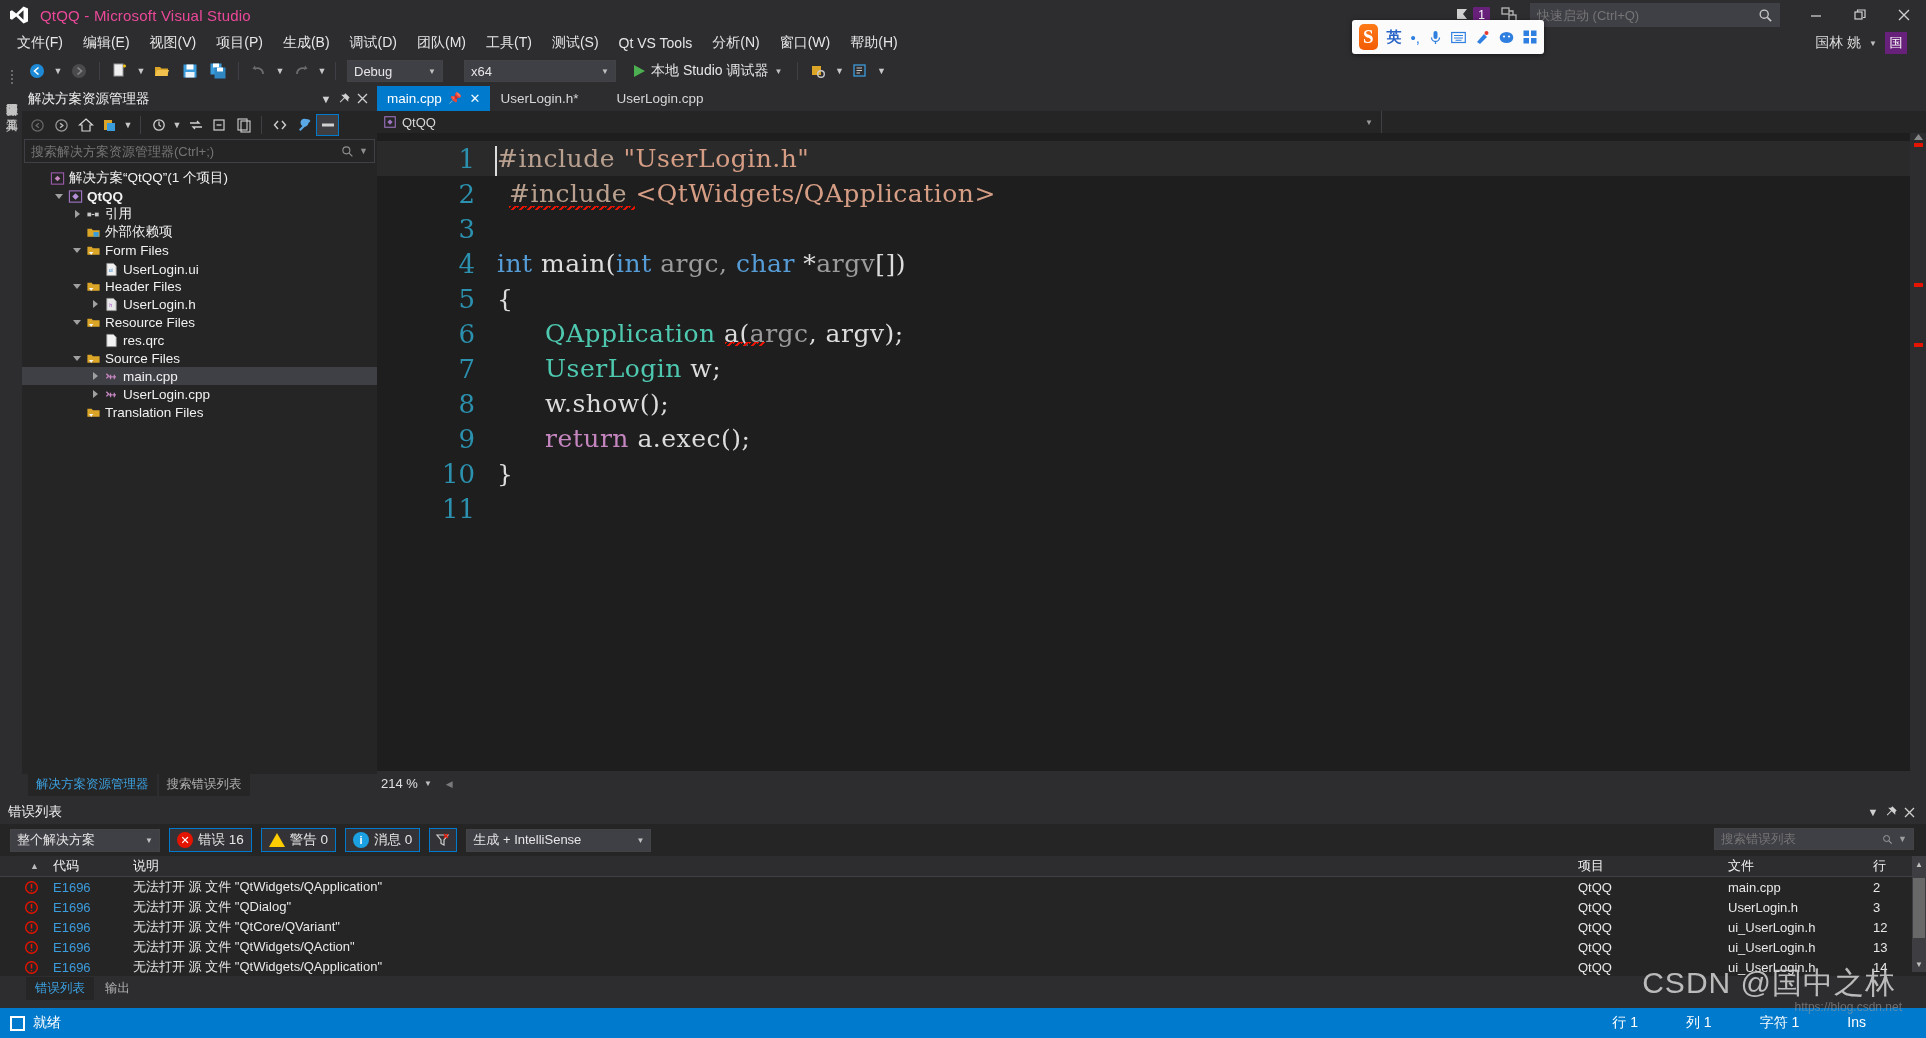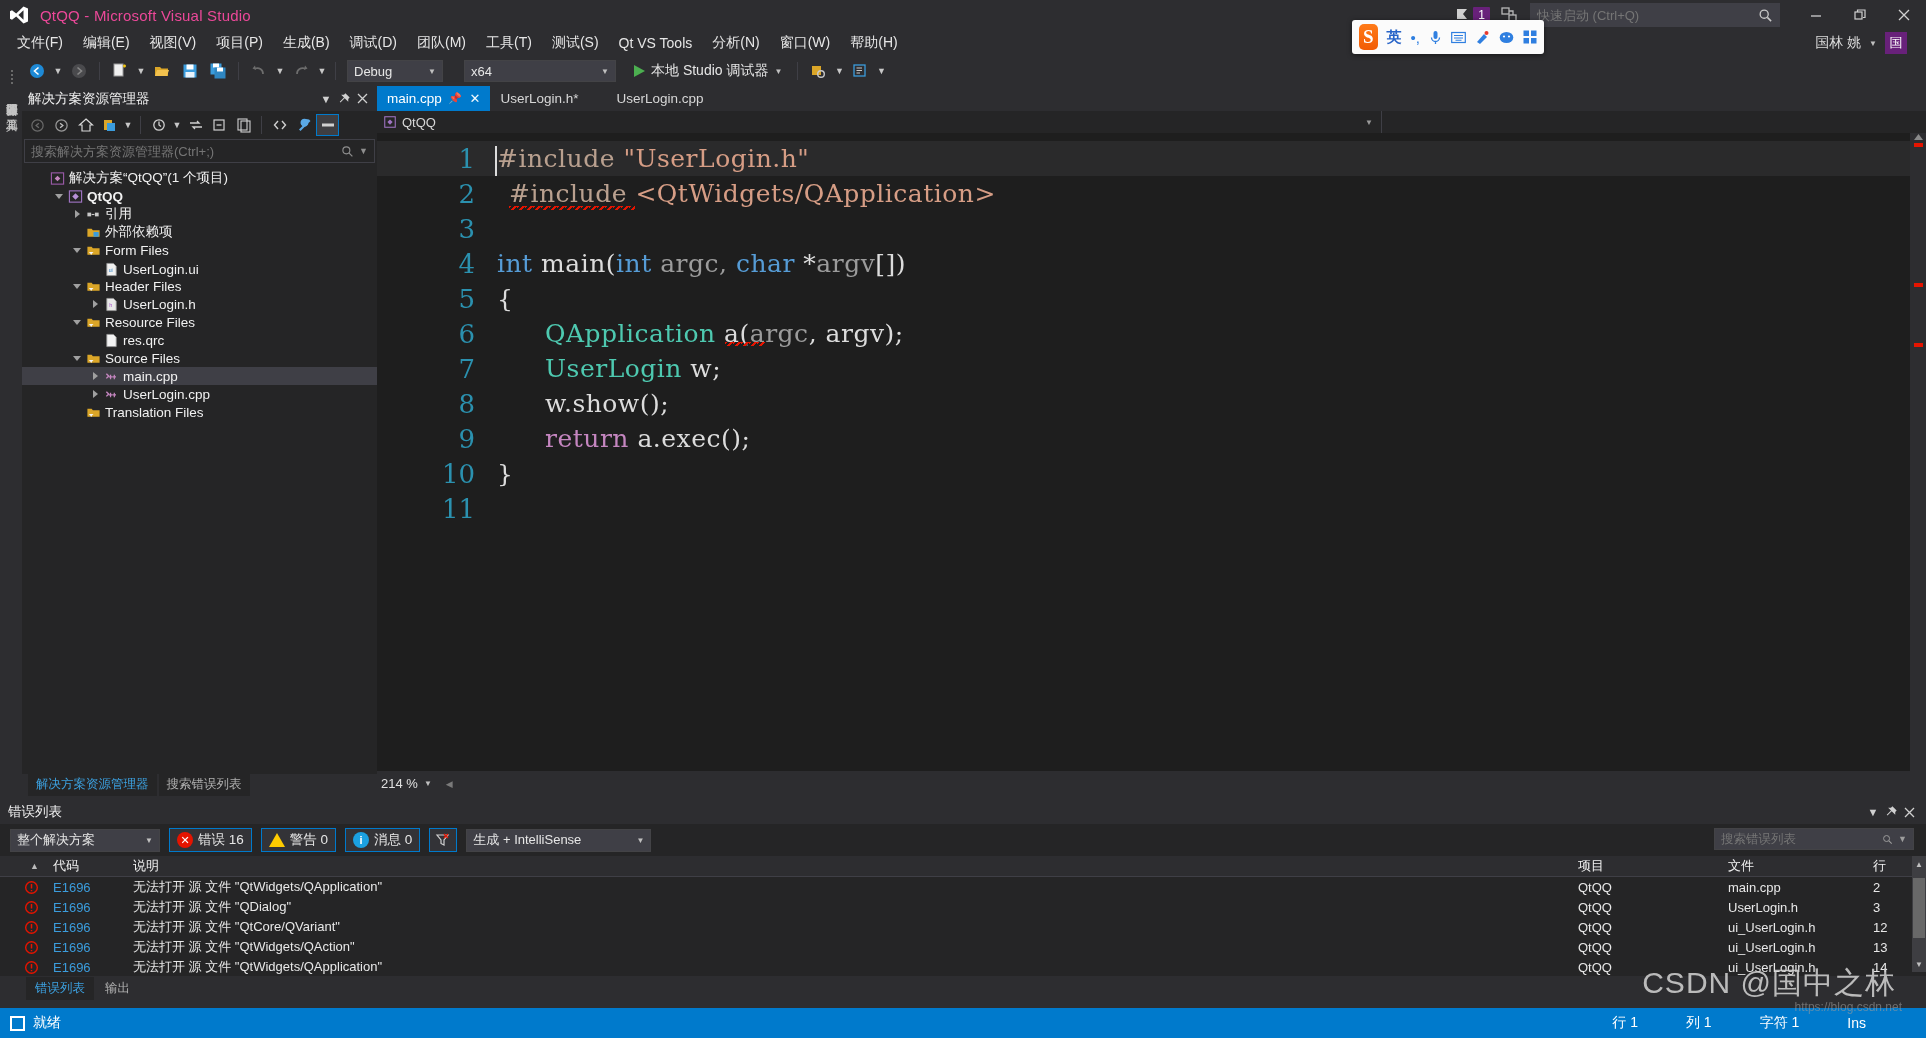--- a/index.html
+++ b/index.html
@@ -205,21 +205,21 @@
   .vscroll { position: absolute; right: 0; top: 56px; bottom: 28px; width: 14px; background: #3e3e42; }
   .vs-thumb { position: absolute; top: 22px; left: 1px; width: 12px; height: 60px; background: #686868; }
   .vs-arrow { position: absolute; left: 0; width: 14px; height: 16px; display: flex;
     align-items: center; justify-content: center; color: #c0c0c0; font-size: 8px; }
 
   
   .statusbar { position: absolute; left: 0; bottom: 0; width: 1926px; height: 30px;
     background: #007acc; display: flex; align-items: center; color: #fff; font-size: 14px; }
   .sb-left { display: flex; align-items: center; gap: 8px; padding-left: 10px; }
   .sb-box { width: 15px; height: 15px; border: 2px solid #fff; }
-  .sb-right { position: absolute; right: 0; display: flex; align-items: center; }
+  .sb-right { position: absolute; right: 0; display: flex; align-items: flex-start; }
   .sb-cell { padding: 0 24px; white-space: nowrap; }
 
   
   .ime { position: absolute; left: 1352px; top: 20px; height: 34px; width: 192px;
     background: #fbfbfb; border-radius: 3px; display: flex; align-items: center;
     gap: 9px; padding: 0 7px; box-shadow: 0 1px 5px rgba(0,0,0,.5); }
   .ime-logo { width: 26px; height: 26px; background: linear-gradient(#ff7a18,#f25c05);
     border-radius: 5px; color: #fff; font-size: 19px; font-weight: bold;
     display: flex; align-items: center; justify-content: center; font-family: "Liberation Serif", serif; }
   .ime-txt { color: #2864c8; font-size: 15px; font-weight: bold; }

